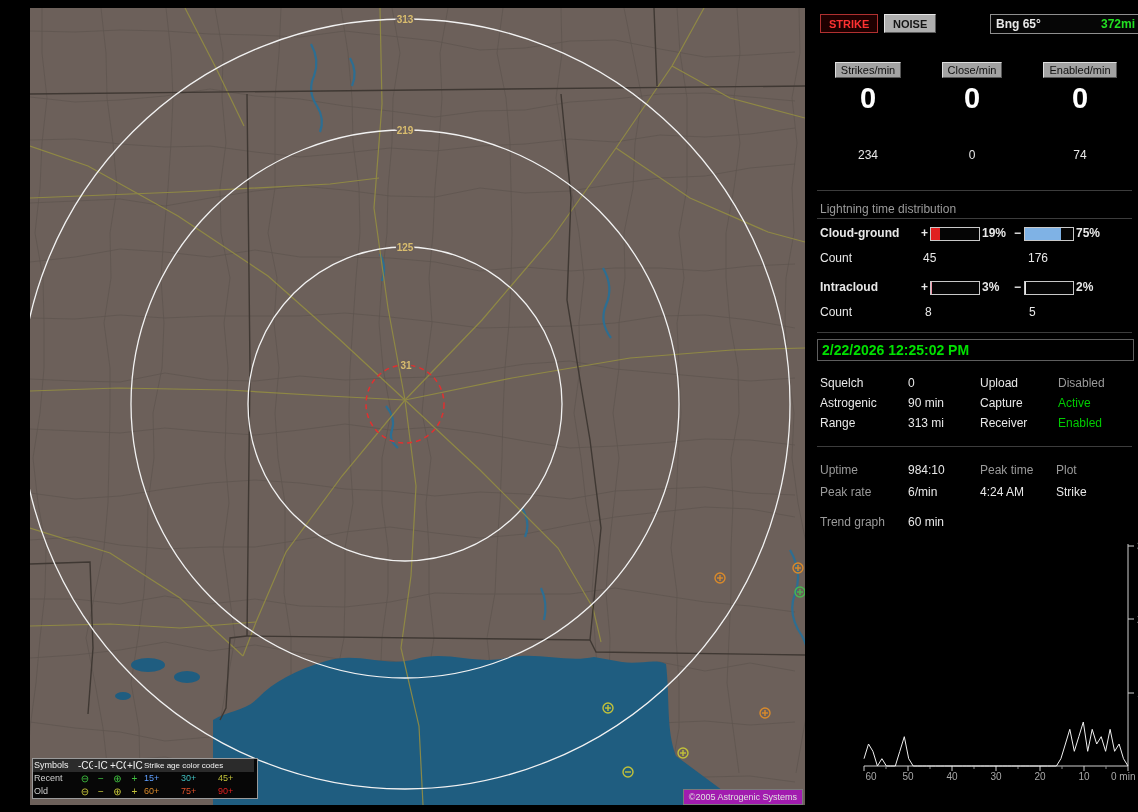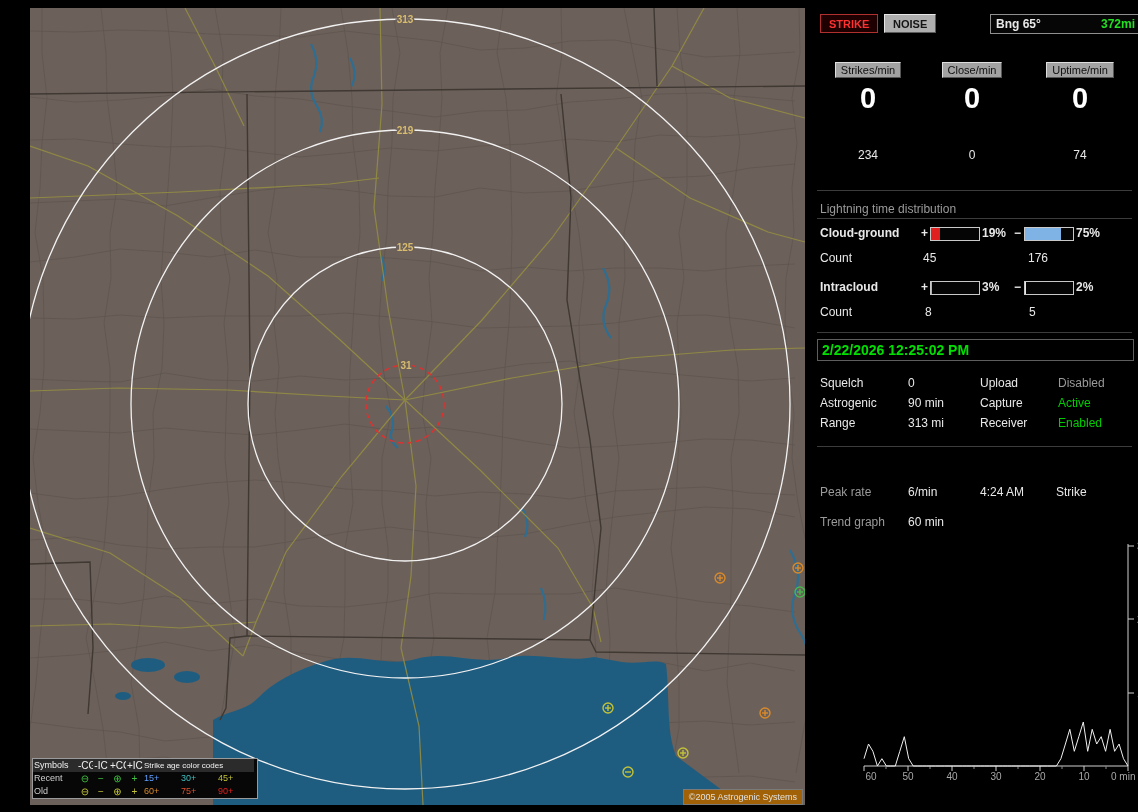--- a/index.html
+++ b/index.html
@@ -8,21 +8,21 @@
   
   #map{position:absolute;left:30px;top:8px;width:775px;height:797px;background:#6c605a;overflow:hidden;}
   #map svg{display:block;}
   .map-legend{position:absolute;left:2px;bottom:6px;width:224px;background:#070707;border:1px solid #9a9a9a;
       font-size:9px;line-height:13px;color:#cfcfcf;}
   .legend-grid{display:grid;grid-template-columns:44px 16px 16px 17px 17px 37px 37px 37px;}
   .legend-grid>div{padding:0 1px;white-space:nowrap;}
   .legend-head{background:#2b2b2b;color:#f0f0f0;}
   .age-head{grid-column:6/9;color:#f0f0f0;background:#2b2b2b;font-size:8px;}
   .lg-sym{text-align:center;font-size:10px;}
-  .copyright{position:absolute;right:2px;bottom:0;background:#a16207;border:1px solid #7a7a7a;
+  .copyright{position:absolute;right:2px;bottom:0;background:#a21caf;border:1px solid #7a7a7a;
       font-size:9px;color:#e0e0e0;padding:1px 5px;line-height:12px;}
   
   #panel{position:absolute;left:815px;top:8px;width:323px;height:797px;background:#000;font-size:12px;}
   .row{position:absolute;left:0;width:100%;height:18px;}
   .row span{position:absolute;white-space:nowrap;}
   .sep{position:absolute;left:2px;right:6px;height:1px;background:#3c3c3c;}
   .mode-btn{position:absolute;top:0;height:19px;font-weight:bold;font-size:11px;padding:0 8px;
       font-family:"Liberation Sans",sans-serif;}
   .strike-btn{left:5px;color:#ff3232;background:#1e0000;border:1px solid #b03030;}
   .noise-btn{left:69px;color:#141414;background:#aeaeae;border:1px solid;border-color:#e6e6e6 #5a5a5a #5a5a5a #e6e6e6;}
@@ -218,21 +218,21 @@
     <button class="mode-btn noise-btn">NOISE</button>
     <div class="bng">
       <span style="position:static">Bng 65°</span>
       <span class="rng" style="position:static">372mi</span>
     </div>
   </div>
 
   <div class="row" style="top:54px">
     <div class="ccol" style="left:0"><span class="counter-btn" style="position:static">Strikes/min</span></div>
     <div class="ccol" style="left:104px"><span class="counter-btn" style="position:static">Close/min</span></div>
-    <div class="ccol" style="left:212px"><span class="counter-btn" style="position:static">Uptime/min</span></div>
+    <div class="ccol" style="left:212px"><span class="counter-btn" style="position:static">Enabled/min</span></div>
   </div>
 
   <div class="row" style="top:74px;height:34px">
     <div class="ccol bigzero" style="left:0">0</div>
     <div class="ccol bigzero" style="left:104px">0</div>
     <div class="ccol bigzero" style="left:212px">0</div>
   </div>
 
   <div class="row" style="top:140px">
     <div class="ccol white" style="left:0">234</div>
@@ -301,20 +301,26 @@
   </div>
   <div class="row" style="top:408px">
     <span style="left:5px">Range</span>
     <span style="left:93px">313 mi</span>
     <span style="left:165px">Receiver</span>
     <span style="left: 243px; color: rgb(0, 204, 0);">Enabled</span>
   </div>
 
   <div class="sep" style="top:438px"></div>
 
+  <div class="row" style="top:455px">
+    <span class="gray" style="left:5px">Uptime</span>
+    <span style="left:93px">984:10</span>
+    <span class="gray" style="left:165px">Peak time</span>
+    <span class="gray" style="left:241px">Plot</span>
+  </div>
   <div class="row" style="top:477px">
     <span class="gray" style="left:5px">Peak rate</span>
     <span style="left:93px">6/min</span>
     <span style="left:165px">4:24 AM</span>
     <span style="left:241px">Strike</span>
   </div>
 
   <div class="row" style="top:507px">
     <span class="gray" style="left:5px">Trend graph</span>
     <span style="left:93px">60 min</span>

